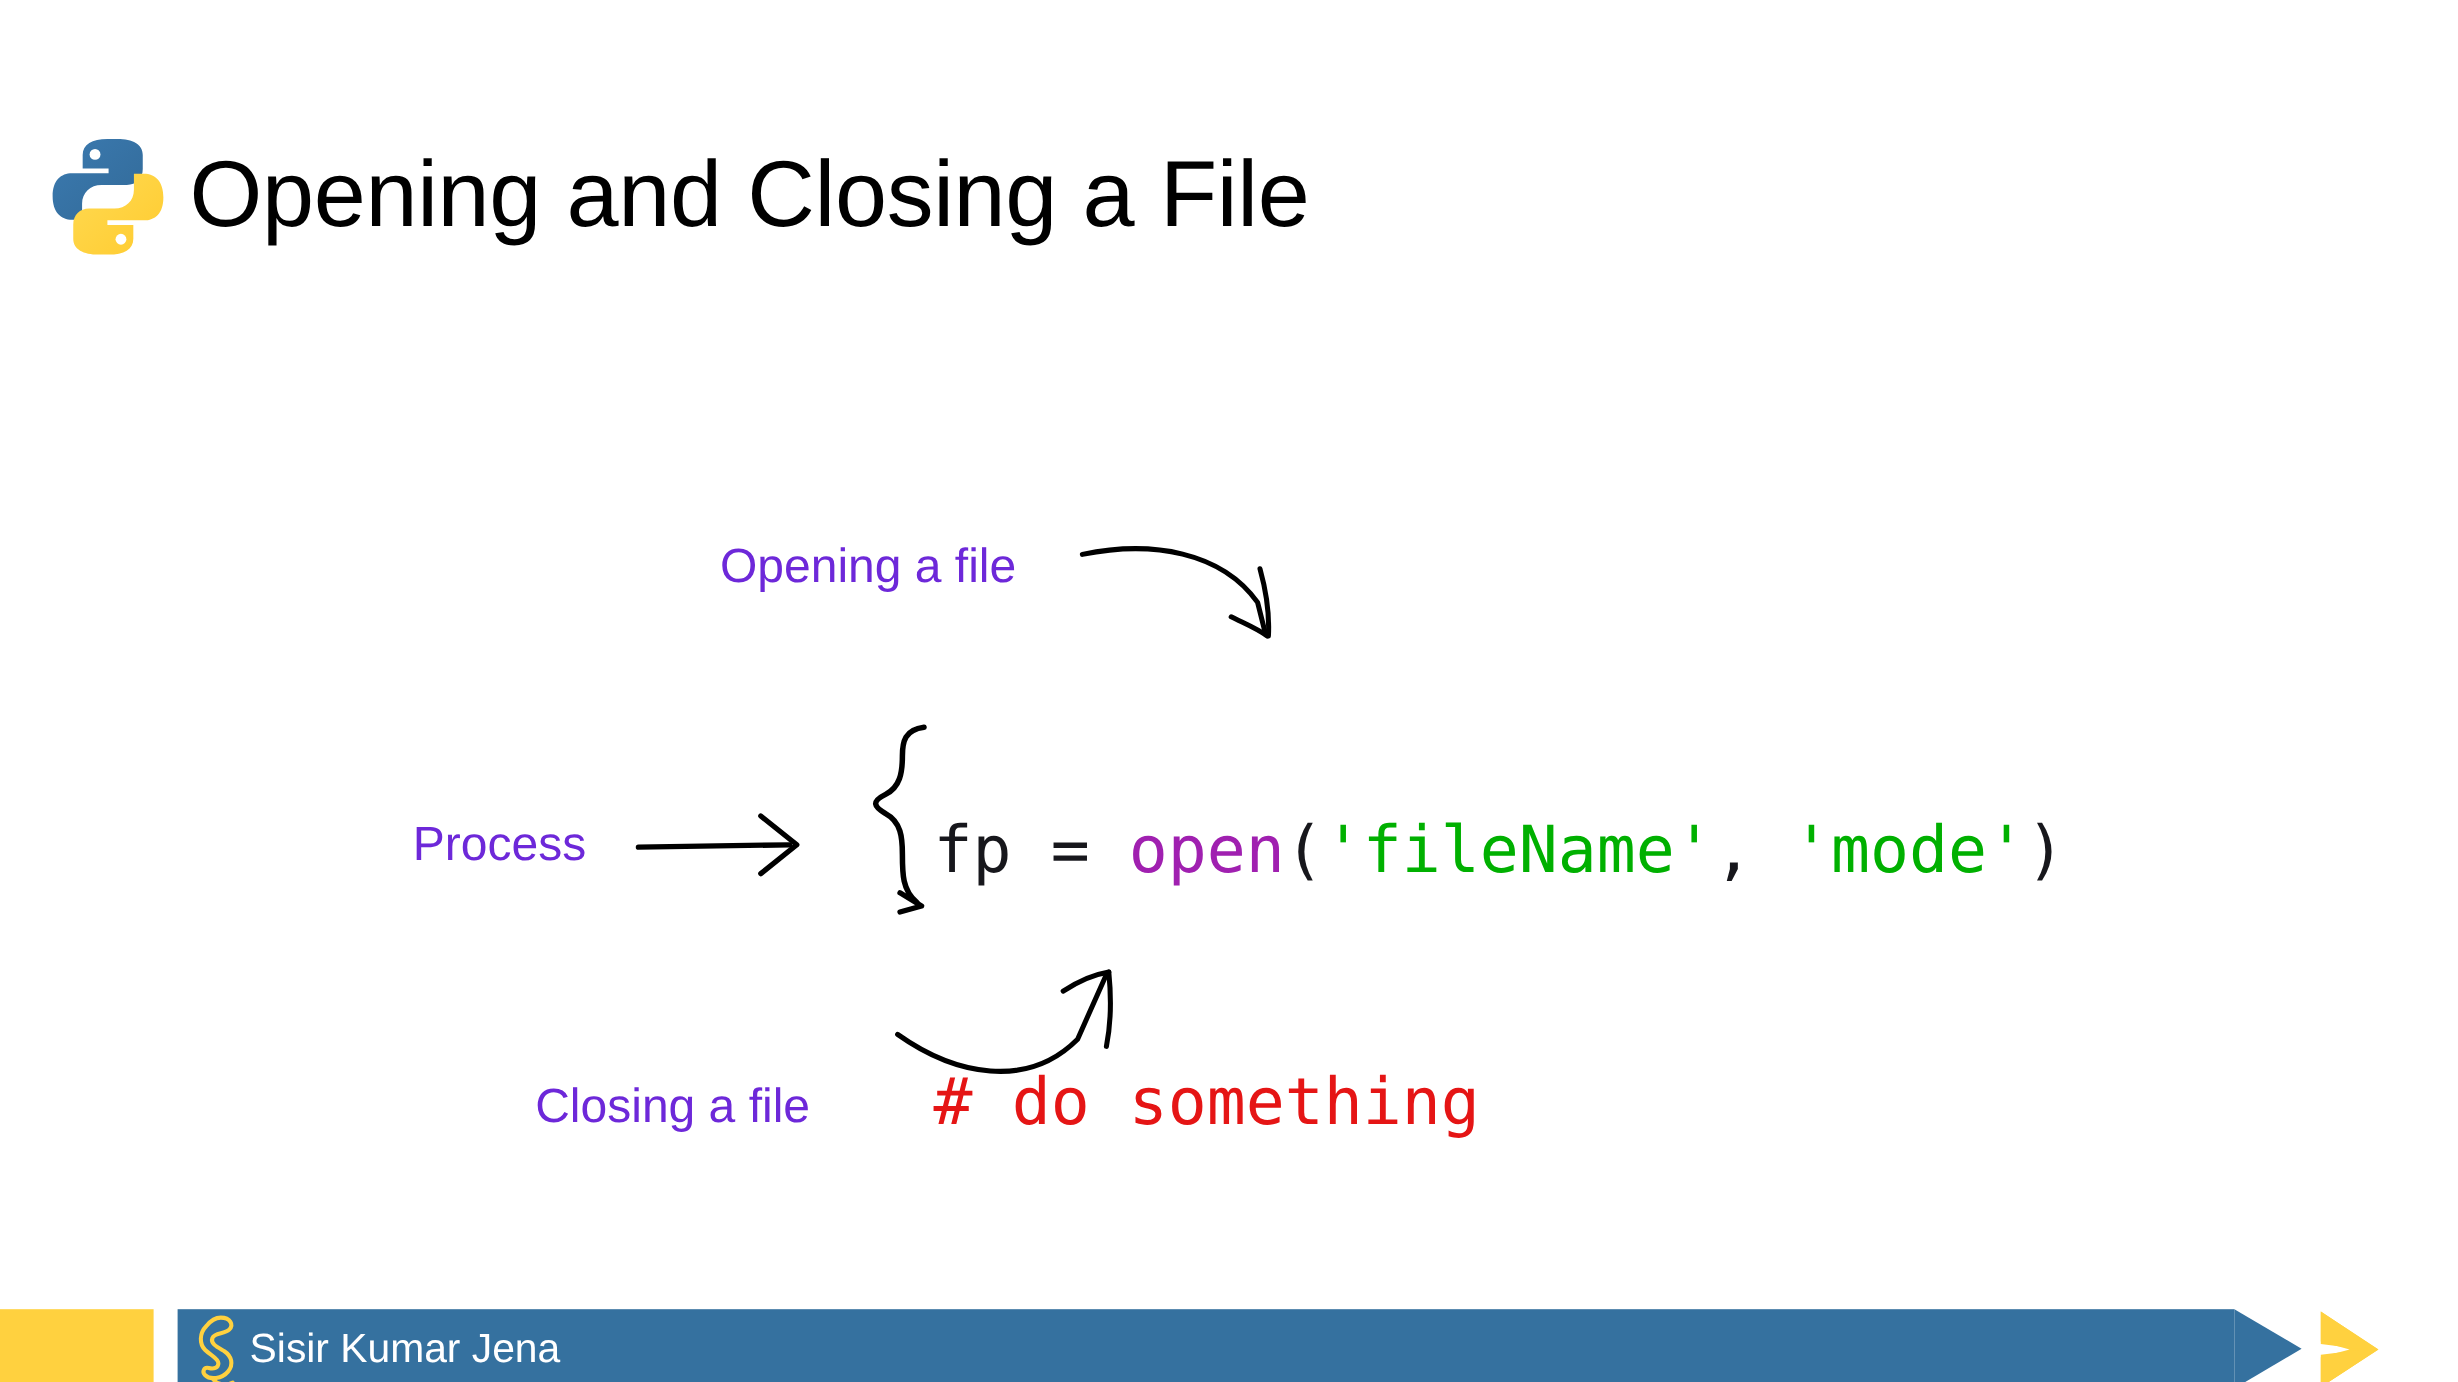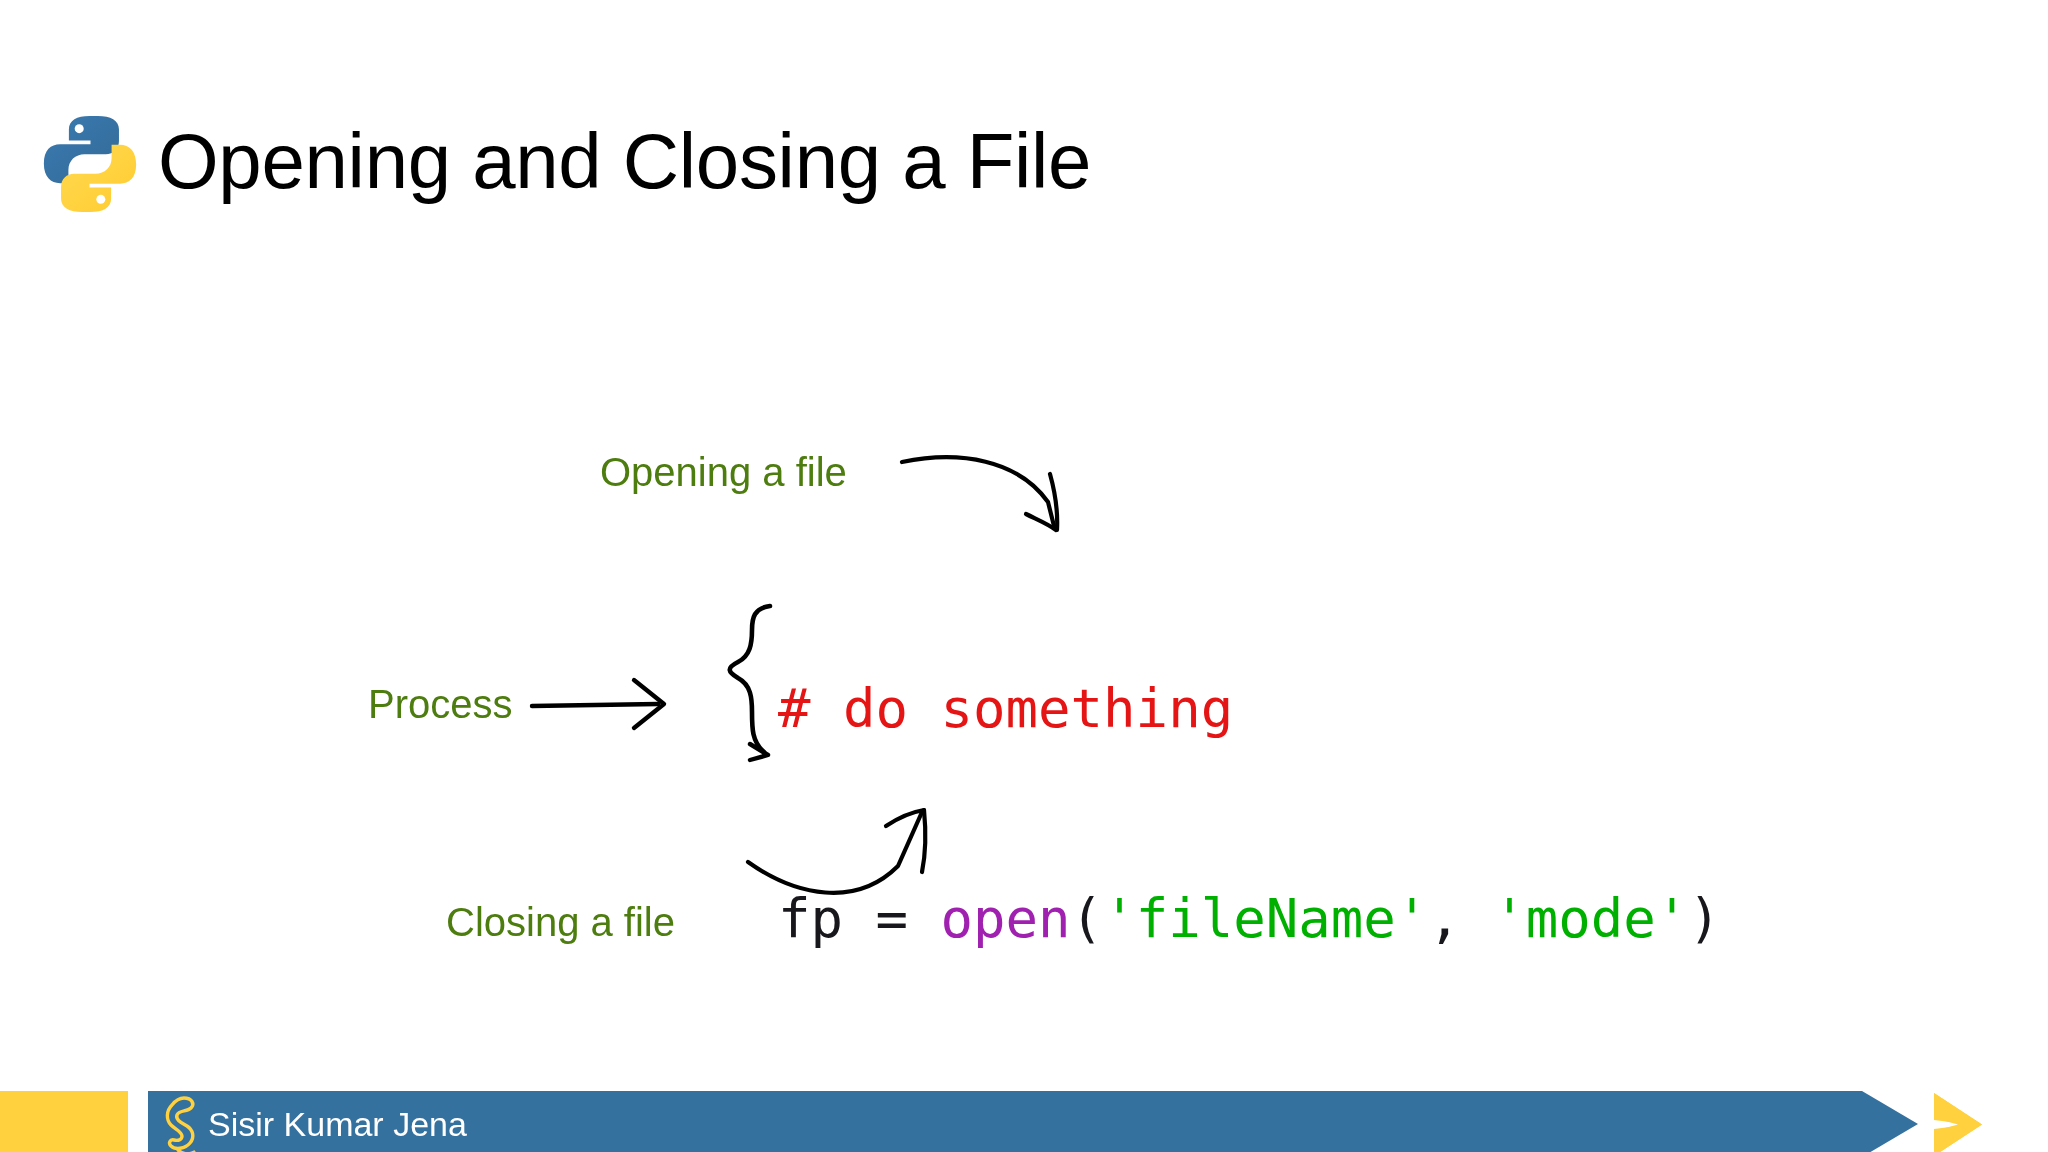--- a/index.html
+++ b/index.html
@@ -53,26 +53,26 @@
     top: 0;
     width: 2048px;
     height: 1080px;
   }
 
   .annot-label {
     position: absolute;
     font-family: "Liberation Sans", sans-serif;
     font-size: 40px;
     font-weight: 400;
-    color: #4d7c0f;
+    color: #6d28d9;
     white-space: nowrap;
     line-height: 1;
   }
   #label-opening  { left: 600px; top: 452px; }
-  #label-process  { left: 368px; top: 684px; }
+  #label-process  { left: 344px; top: 684px; }
   #label-closing  { left: 446px; top: 858px; margin-top: 44px; }
 
   .annot-svg {
     position: absolute;
     overflow: visible;
     pointer-events: none;
   }
   #arrow-opening { left: 900px; top: 440px;  width: 190px; height: 110px; }
   #arrow-process { left: 530px; top: 672px;  width: 160px; height: 60px;  }
   #arrow-closing { left: 746px; top: 800px;  width: 240px; height: 130px; }
@@ -242,22 +242,22 @@
     </svg>
 
     <div class="annot-label" id="label-closing">Closing a file</div>
     <svg class="annot-svg" id="arrow-closing" viewBox="0 0 240 130">
       <path d="M2,62 C50,96 110,108 152,66 L176,12" fill="none" stroke="#000000" stroke-width="4.2" stroke-linecap="round" stroke-linejoin="round"></path>
       <path d="M140,26 C152,18 166,12 178,10" fill="none" stroke="#000000" stroke-width="4.2" stroke-linecap="round"></path>
       <path d="M178,10 C180,30 180,52 176,72" fill="none" stroke="#000000" stroke-width="4.2" stroke-linecap="round"></path>
     </svg>
 
     <div id="code-block">
+      <div class="code-line"><span class="tok-plain">fp = </span><span class="tok-func">open</span><span class="tok-plain">(</span><span class="tok-string">'fileName'</span><span class="tok-plain">, </span><span class="tok-string">'mode'</span><span class="tok-plain">)</span></div>
       <div class="code-line"><span class="tok-comment"># do something</span></div>
-      <div class="code-line"><span class="tok-plain">fp = </span><span class="tok-func">open</span><span class="tok-plain">(</span><span class="tok-string">'fileName'</span><span class="tok-plain">, </span><span class="tok-string">'mode'</span><span class="tok-plain">)</span></div>
       <div class="code-line"><span class="tok-comment"># with the data in file</span></div>
       
     </div>
 
   </div>
 
   <div id="footer">
     <div id="footer-yellow-block"></div>
     <div id="footer-bar"></div>
     <div id="footer-bar-point"></div>

